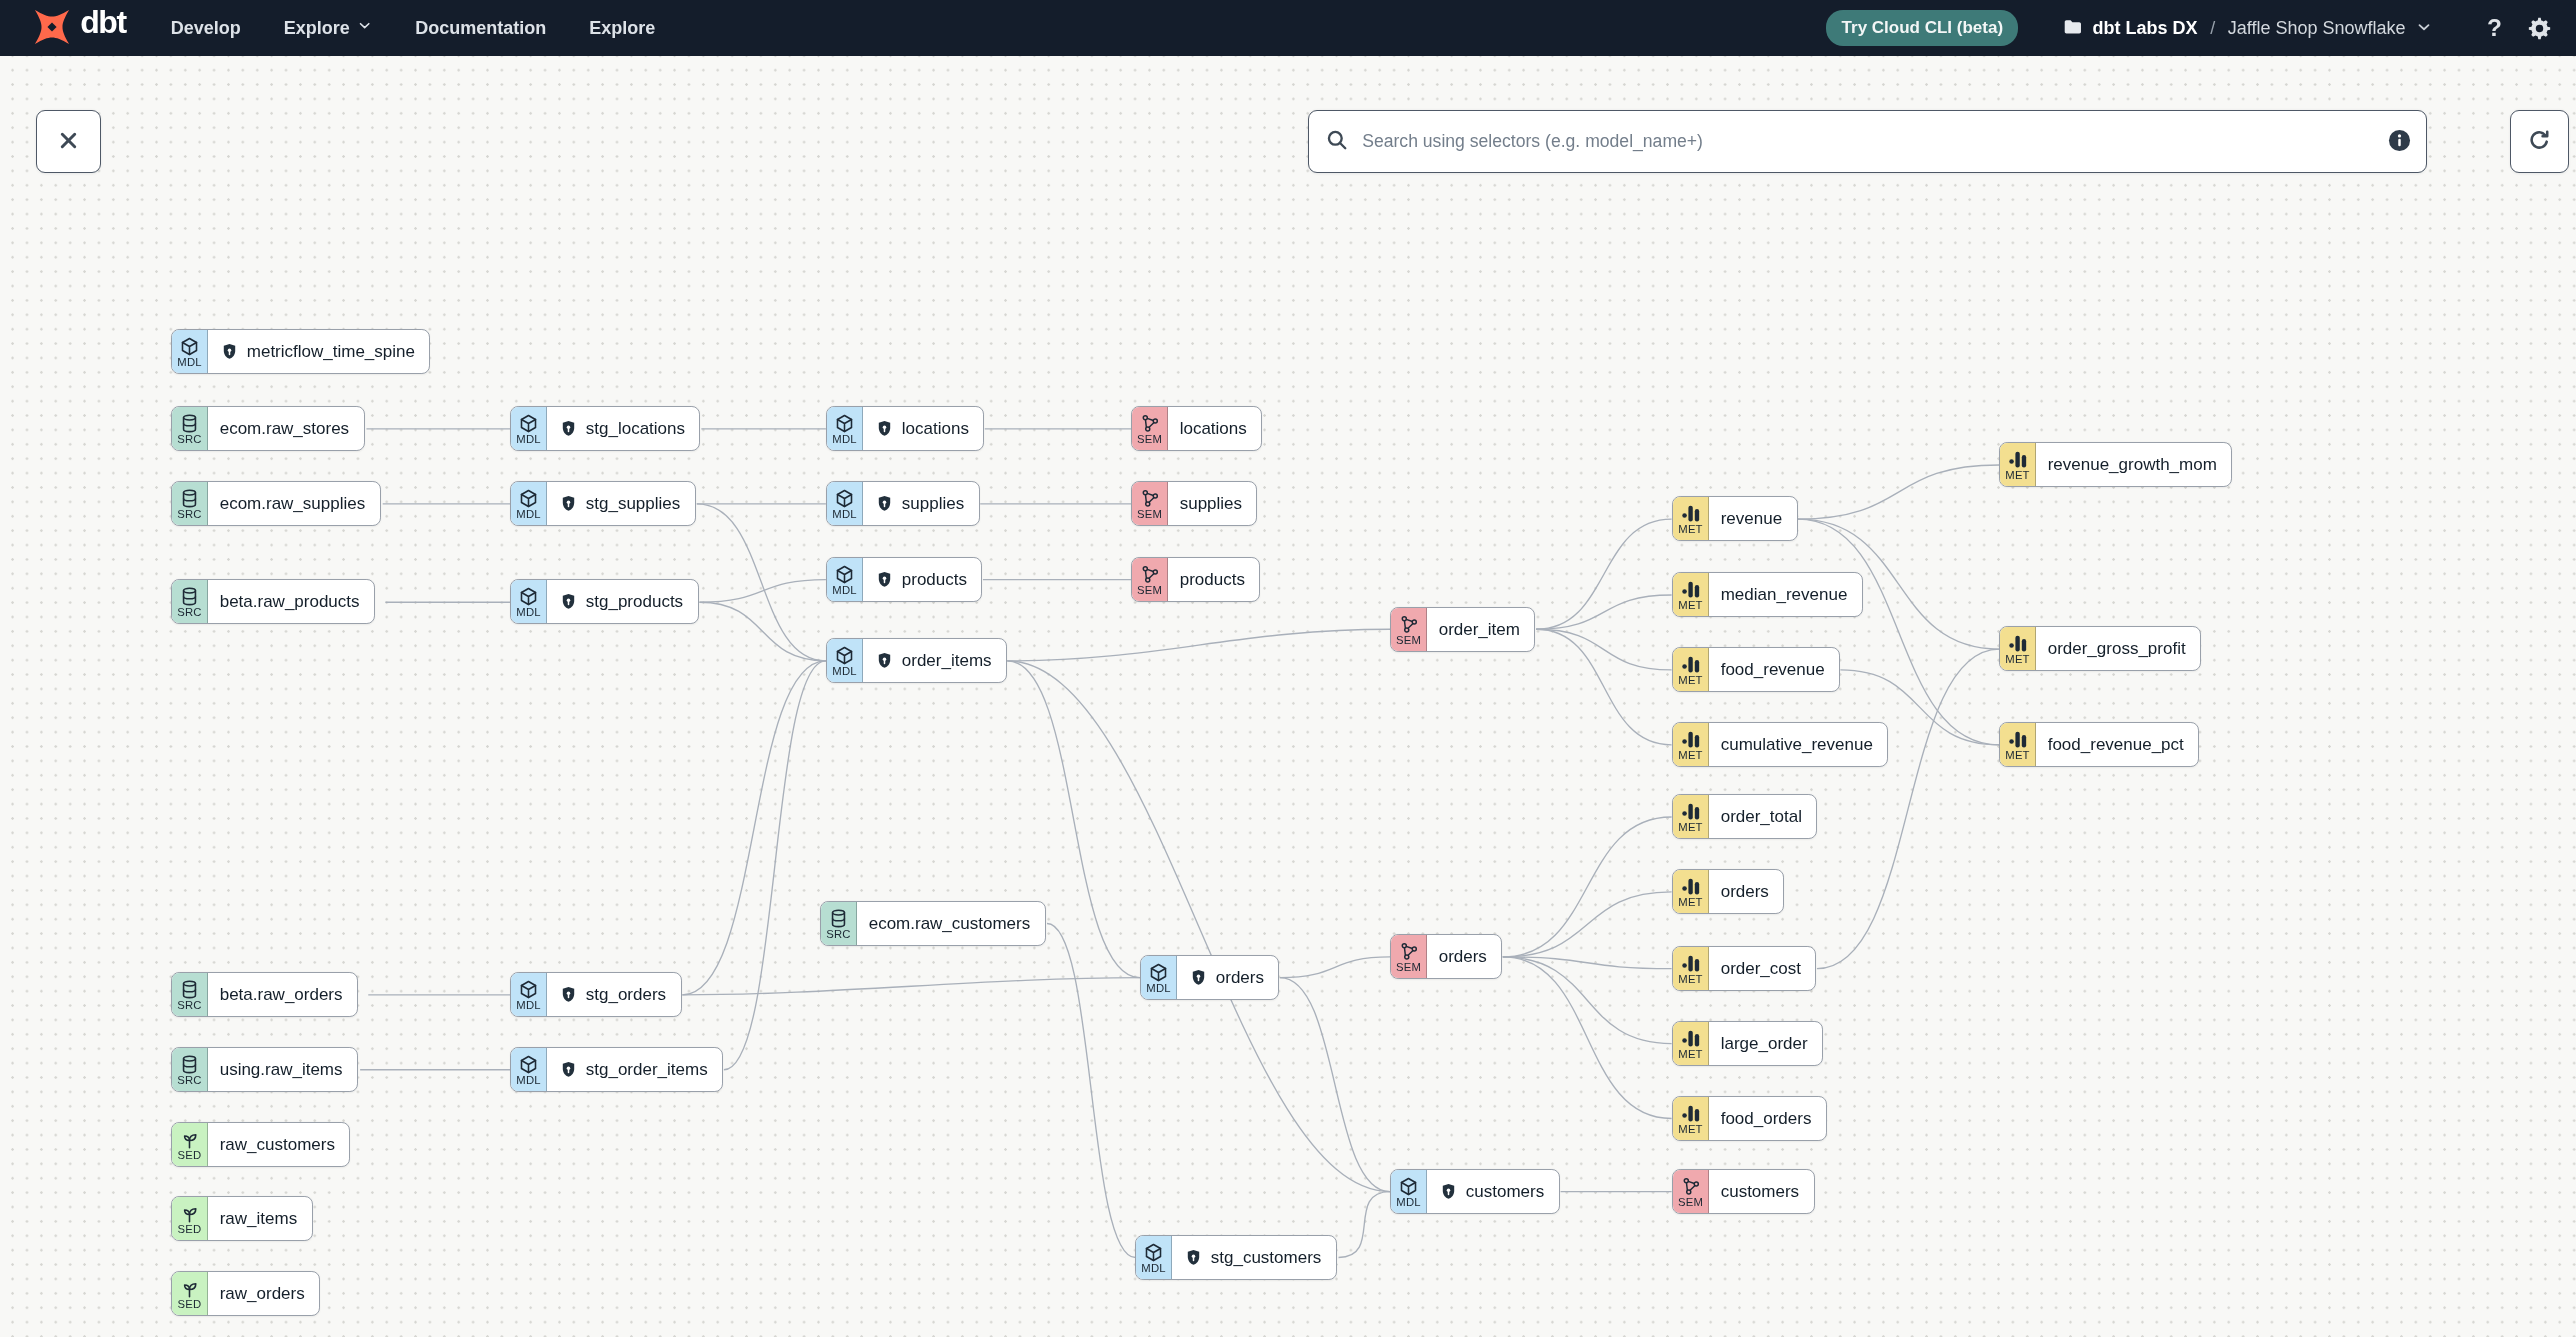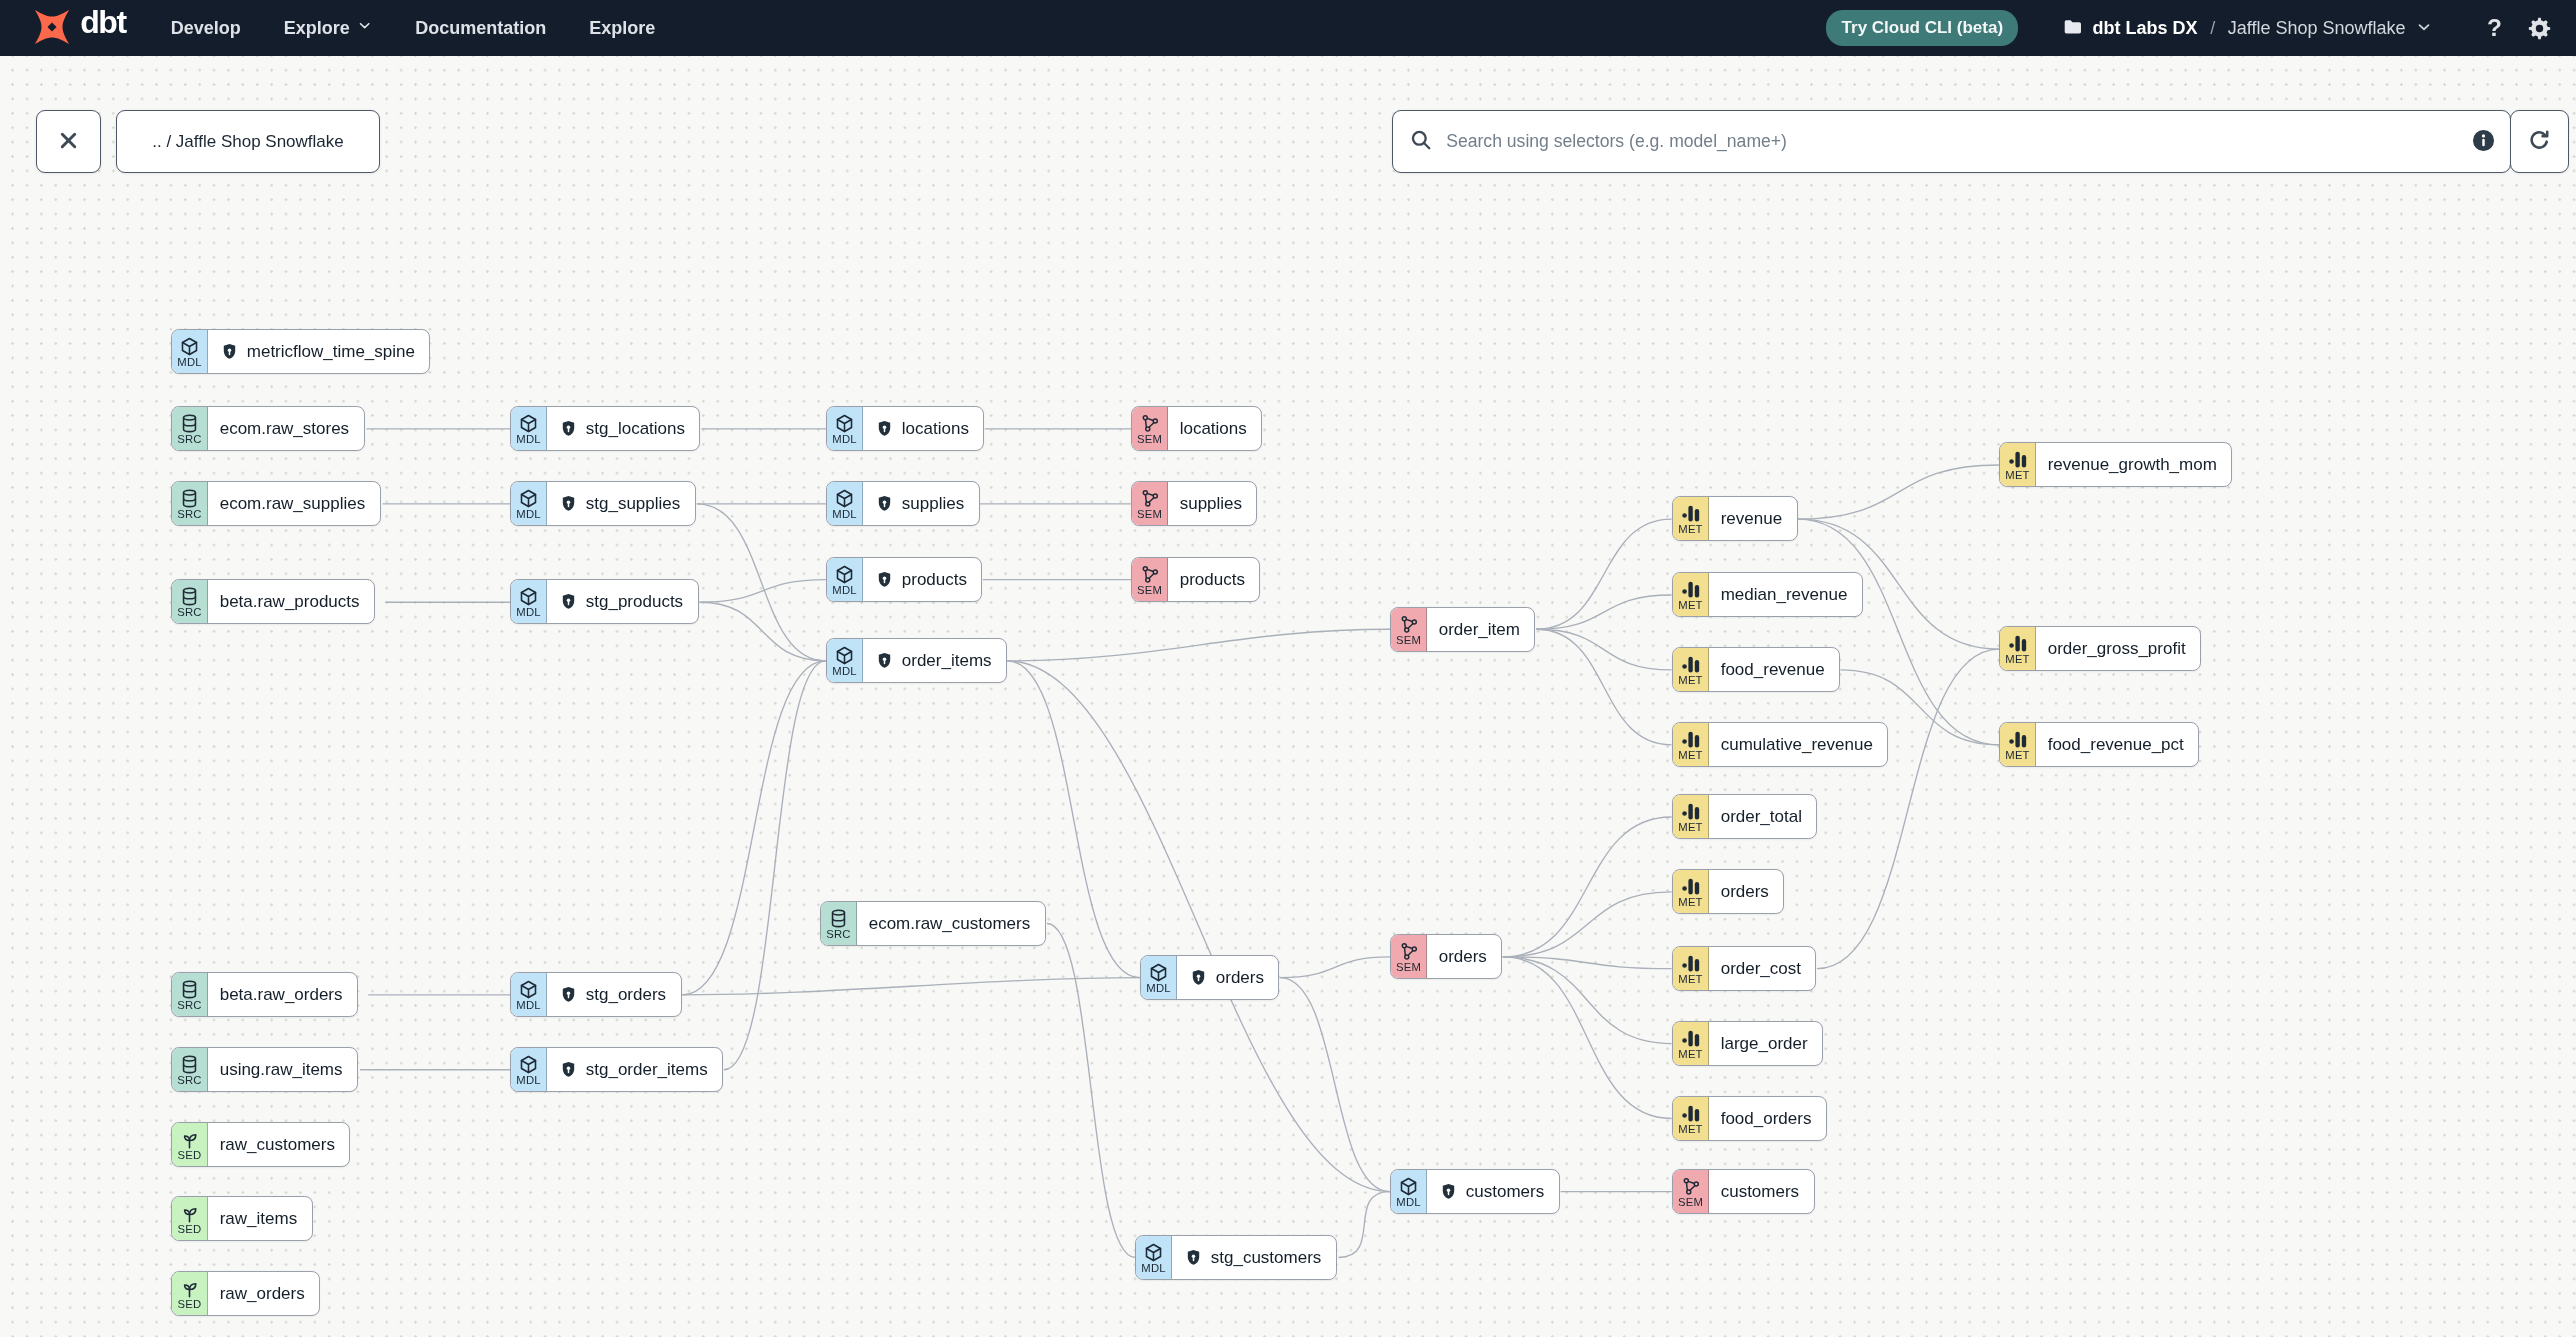--- a/index.html
+++ b/index.html
@@ -43,21 +43,21 @@
 
   
   .tool-box {
     position: absolute; top: 110px; height: 63px; z-index: 10;
     background: #ffffff; border: 1.4px solid #4e5866; border-radius: 9px;
     display: flex; align-items: center; justify-content: center;
     box-shadow: 0 0.9px 2.7px rgba(20,30,40,.07); cursor: pointer;
   }
   #close-btn { left: 36px; width: 65px; }
   #crumb-box { left: 116px; width: 264px; font-size: 17px; color: #1b2733; }
-  #search-box { left: 1392px; width: 1119px; justify-content: flex-start; gap: 12.6px; padding: 0 14.4px 0 16.2px; cursor: text; }
+  #search-box { left: 1308px; width: 1119px; justify-content: flex-start; gap: 12.6px; padding: 0 14.4px 0 16.2px; cursor: text; }
   #search-input {
     flex: 1; border: none; outline: none; background: transparent;
     font-family: inherit; font-size: 17.6px; color: #1b2733;
   }
   #search-input::placeholder { color: #737e8b; opacity: 1; }
   #refresh-btn { left: 2510px; width: 59px; }
 
   
   .node {
     position: absolute; height: 45px; z-index: 2;
@@ -808,23 +808,20 @@
       </div>
     </div>
 
   <div class="tool-box" id="close-btn">
     <span>
       <svg width="21" height="21" viewBox="0 0 22 22">
           <path d="M4.5 4.5l13 13M17.5 4.5l-13 13" stroke="#3e4955" stroke-width="3.1" stroke-linecap="round"></path>
         </svg>
     </span>
   </div>
-  <div class="tool-box" id="crumb-box">
-    <span>.. / Jaffle Shop Snowflake</span>
-  </div>
   <div class="tool-box" id="search-box">
     <span>
       <svg width="24.4" height="24.4" viewBox="0 0 26 26" fill="none">
           <circle cx="11" cy="11" r="6.8" stroke="#3e4955" stroke-width="2.5"></circle>
           <path d="M16 16l5.6 5.6" stroke="#3e4955" stroke-width="2.5" stroke-linecap="round"></path>
         </svg>
     </span>
     <input id="search-input" value="" placeholder="Search using selectors (e.g. model_name+)" style="">
     <span>
       <svg width="25" height="25" viewBox="0 0 28 28">

